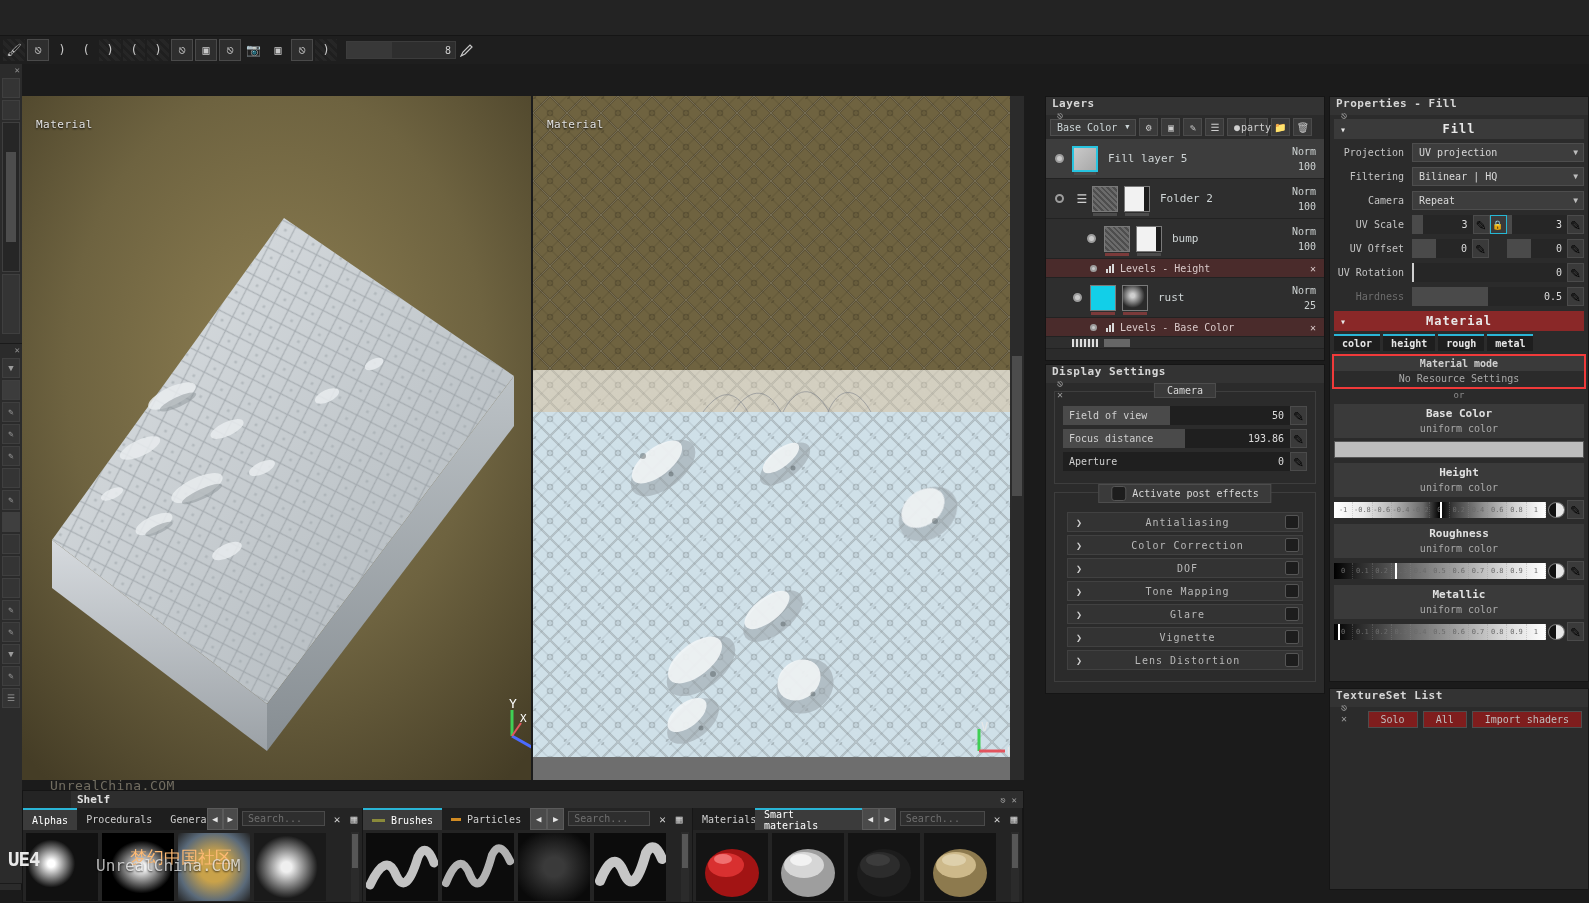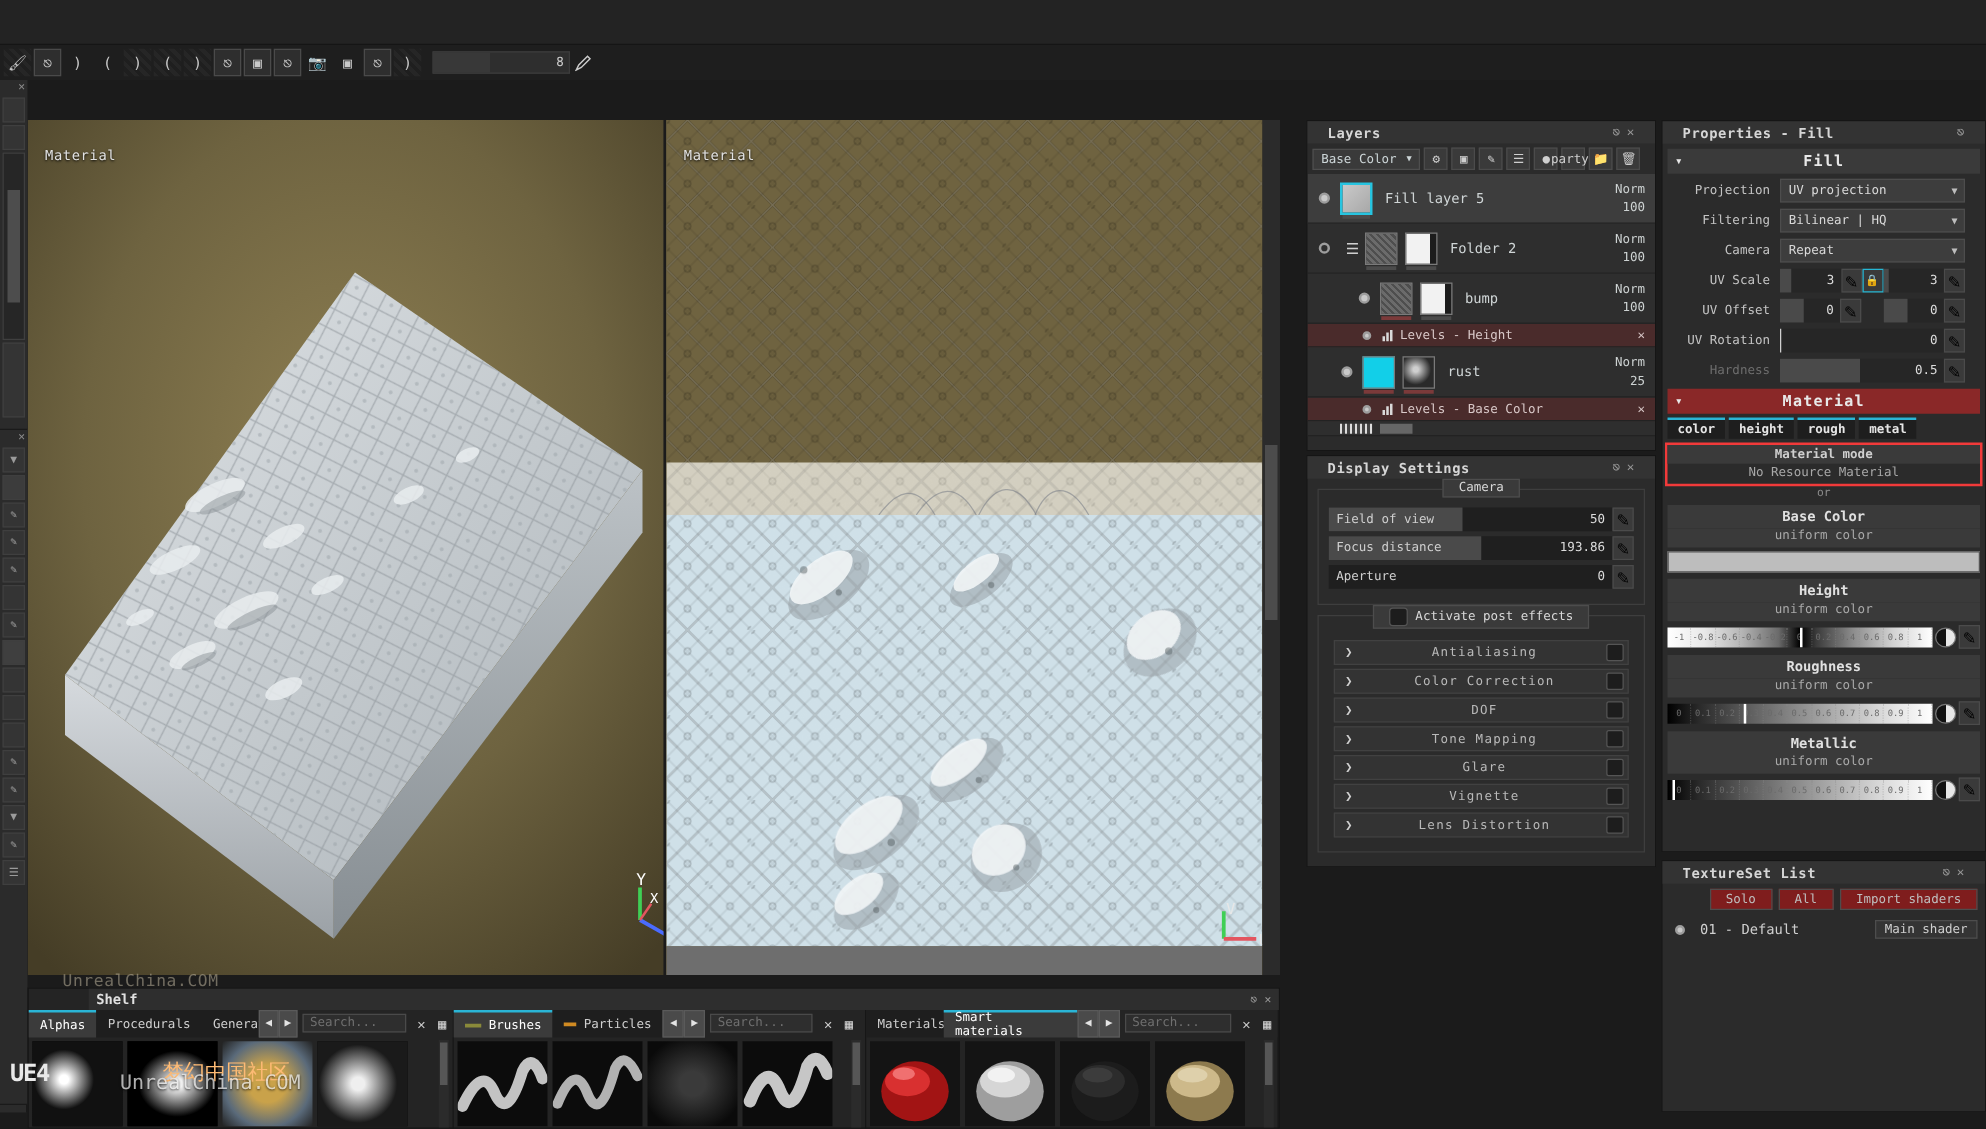--- a/index.html
+++ b/index.html
@@ -3,22 +3,22 @@
 <meta charset="utf-8">
 <style>
   * { box-sizing: border-box; margin:0; padding:0; }
   html,body { width:1589px; height:903px; overflow:hidden; background:#1b1b1b;
     font-family:"DejaVu Sans Mono", monospace; }
   body { position:relative; }
 
   
   .abs { position:absolute; }
   .ptitle { height:18px; background:#333333; color:#d6d6d6; font-size:11px;
-    display:flex; align-items:center; padding:0 16px; letter-spacing:.5px;
-    font-weight:bold; }
+    display:flex; padding:0 6px; letter-spacing:.5px;
+    font-weight:bold;flex-direction:column; }
   .ptitle .sp { flex:1; }
   .ptitle .ic { color:#9a9a9a; font-size:10px; margin-left:5px; }
 
   
   #toolbar { left:0; top:0; width:1589px; height:36px; background:#232323;
     border-bottom:1px solid #151515; display:flex; align-items:center; }
   #tbar2 { left:0; top:36px; width:1589px; height:28px; background:#1e1e1e;
     display:flex; align-items:center; padding-left:2px; }
   .tbtn { width:22px; height:22px; margin:0 1px; display:flex;
     align-items:center; justify-content:center; color:#c8c8c8; font-size:12px;
@@ -112,21 +112,21 @@
     border-radius:3px;}
 
   
   #props { left:1329px; top:96px; width:260px; height:586px; background:#2b2b2b;
     border:1px solid #151515; overflow:hidden; }
   .sect { height:20px; background:#3a3a3a; color:#e8e8e8; font-size:12px;
     font-weight:bold; display:flex; align-items:center; justify-content:center;
     position:relative; margin:4px 4px 3px; letter-spacing:1px;}
   .sect.red { background:#8a2828; }
   .sect .chev { position:absolute; left:6px; font-size:10px; font-weight:normal;}
-  .prow { display:flex; align-items:center; height:21px; margin:0 16px 3px; }
+  .prow { display:flex; align-items:center; height:21px; margin:0 4px 3px; }
   .prow .pl { width:78px; color:#c4c4c4; font-size:10px; text-align:right;
     padding-right:8px; }
   .prow .pl.dim { color:#6d6d6d; }
   .sel2 { flex:1; height:19px; background:#3d3d3d; border:1px solid #4d4d4d;
     color:#d9d9d9; font-size:10px; display:flex; align-items:center; padding:0 6px;
     position:relative; }
   .sel2 .cv { position:absolute; right:5px; font-size:8px; color:#bdbdbd; }
   .numfld { height:19px; background:#262626; display:flex; align-items:center;
     position:relative; flex:1; }
   .numfld .bar { position:absolute; left:0; top:0; bottom:0; background:#4a4a4a; }
@@ -692,21 +692,21 @@
 
   <div class="mtabs">
     <div class="mtab">color</div>
     <div class="mtab">height</div>
     <div class="mtab">rough</div>
     <div class="mtab">metal</div>
   </div>
 
   <div class="redbox">
     <div class="matmode">Material mode</div>
-    <div class="matsub">No Resource Material</div>
+    <div class="matsub">No Resource Settings</div>
   </div>
   <div class="orlbl">or</div>
 
   <div class="chanhdr">Base Color</div>
   <div class="chansub">uniform color</div>
   <div class="swatch"></div>
 
   <div class="chanhdr">Height</div>
   <div class="chansub">uniform color</div>
   <div class="gradrow">
@@ -781,27 +781,20 @@
   <div class="ptitle">
     <span>TextureSet List</span>
     <span class="sp"></span>
     <span class="ic">⎋</span>
     <span class="ic">✕</span>
   </div>
   <div class="tsbar">
     <div class="tsbtn">Solo</div>
     <div class="tsbtn">All</div>
     <div class="tsbtn">Import shaders</div>
-  </div>
-  <div class="tsrow">
-    <span class="eye" style="width:16px">
-        <i style="width:8px;height:8px;border-radius:50%;border:2px solid #9d9d9d;background:#c9c9c9;display:block"></i>
-      </span>
-    <span>01 - Default</span>
-    <span style="margin-left:auto;border:1px solid #4d4d4d;background:#343434;padding:1px 7px;color:#cfcfcf;font-size:10px">Main shader</span>
   </div>
 </div>
 
 <div id="shelf" class="abs">
   <div class="shelfhdr">
     <span>Shelf</span>
     <span class="sp"></span>
     <span class="ic">⎋</span>
     <span class="ic">✕</span>
   </div>

